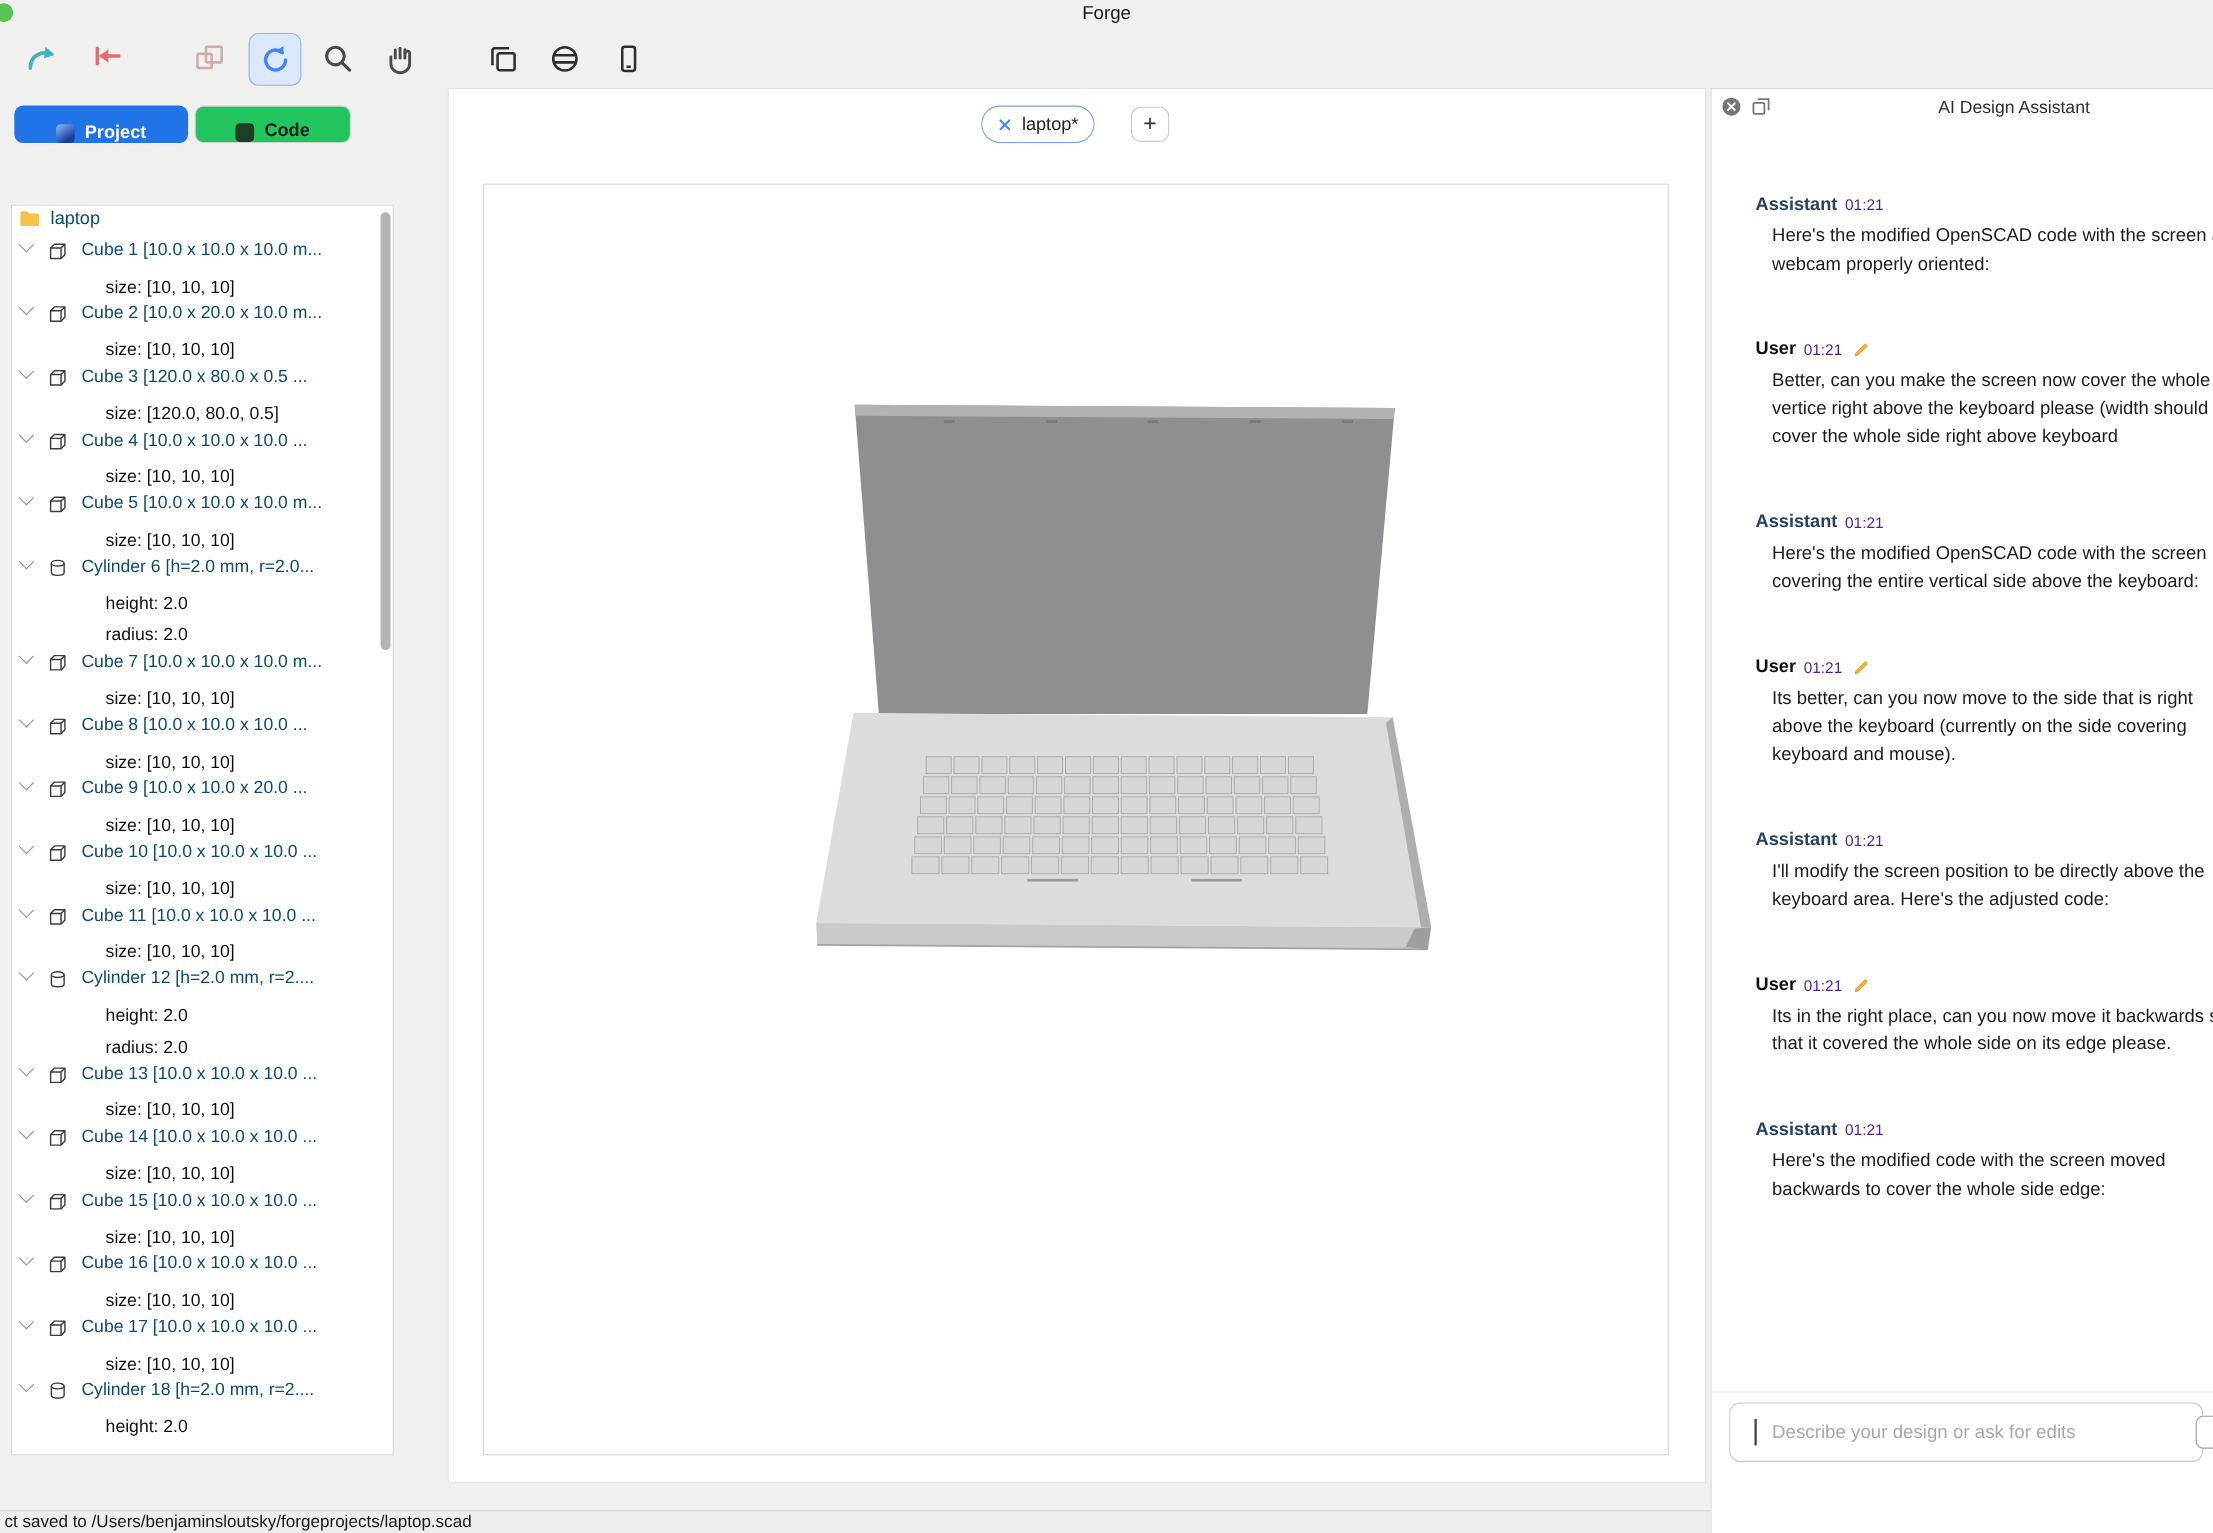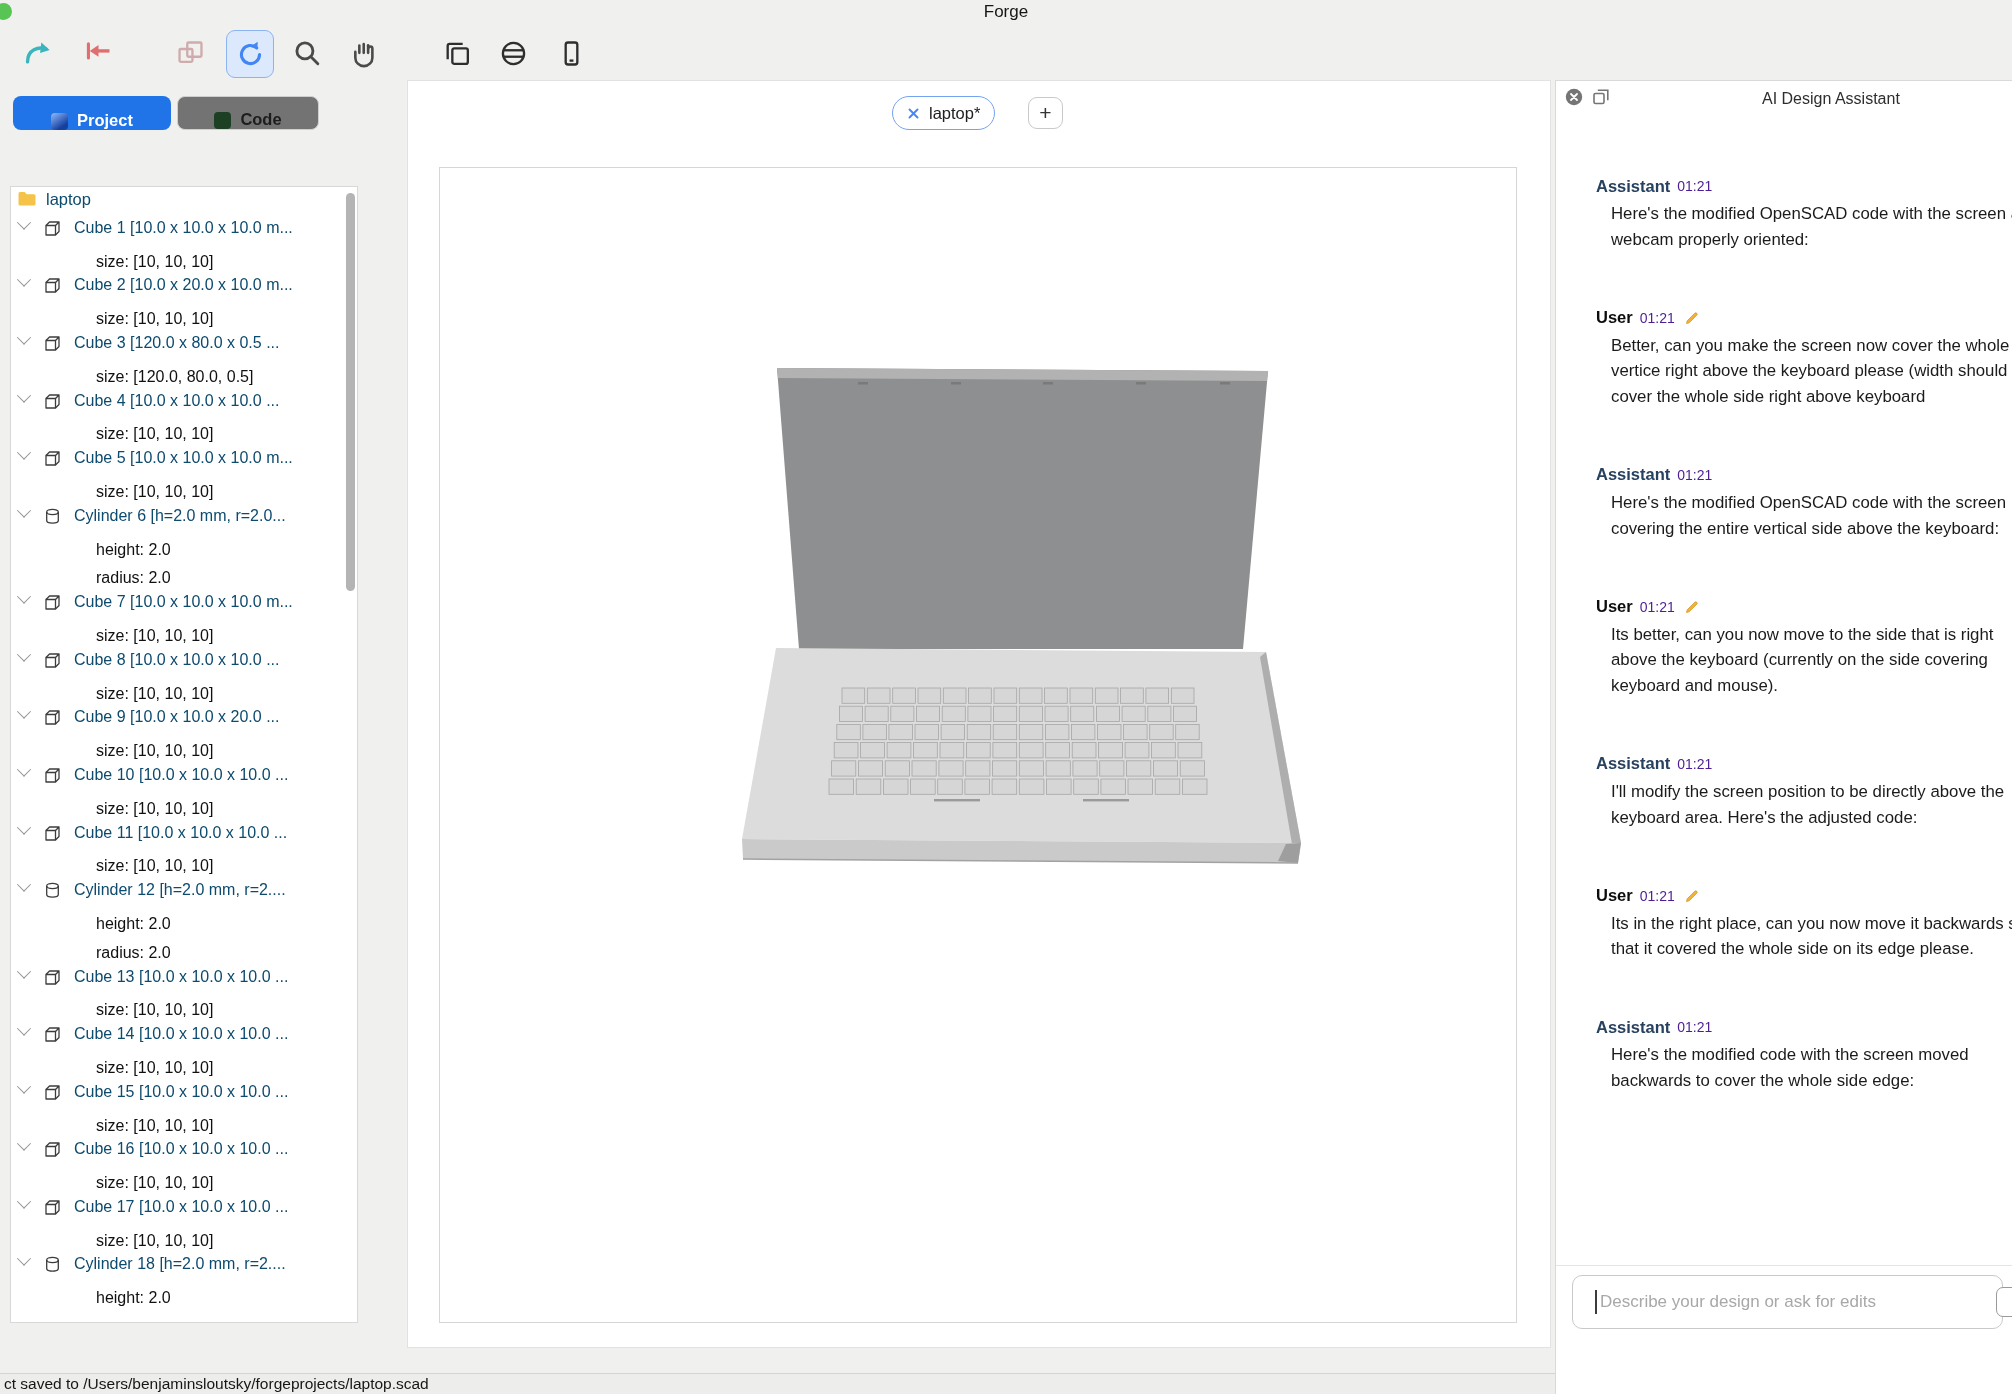--- a/index.html
+++ b/index.html
@@ -13,21 +13,21 @@
   #window-title{left:0;right:0;top:2px;text-align:center;font-weight:normal;font-size:17px;color:#161616}
   #traffic-green{left:-5px;top:3px;width:17px;height:17px;border-radius:50%;background:#58c454}
   .tool{width:36px;height:36px;top:35px;display:flex;align-items:center;justify-content:center;cursor:default}
   .tool svg{width:31px;height:31px}
   #tool-rotate{top:30px;width:46px;height:46px;background:#dce9fc;border:1.5px solid #8cb4f2;border-radius:9px}
 
   
   .seg{height:34px;border-radius:8px;display:flex;align-items:flex-end;justify-content:center;gap:9px;
        font-size:16.5px;font-weight:bold;box-sizing:border-box}
   #tab-project{left:13px;top:96px;width:158px;background:#2173e8;color:#fff}
-  #tab-code{left:177px;top:96px;width:142px;background:#737373;border:1px solid #cfcfcf;color:#1d1d1f}
+  #tab-code{left:177px;top:96px;width:142px;background:#22c55e;border:1px solid #cfcfcf;color:#1d1d1f}
   .chip{width:17px;height:17px;border-radius:4px;flex:0 0 auto}
   .chip-project{background:linear-gradient(145deg,#8fbcff 0%,#16409f 75%)}
   .chip-code{background:#1d4024}
 
   
   #tree-panel{left:10px;top:186px;width:348px;height:1137px;background:#fff;
               border:1px solid #d8d8d8;box-sizing:border-box;overflow:hidden}
   #tree-body{padding-top:3px}
   .tline{height:28.8px;display:flex;align-items:flex-start;font-size:16px;color:#0c4a6e;white-space:nowrap;overflow:hidden}
   .tline.root{font-size:16.5px}
@@ -59,21 +59,21 @@
   .mname{font-weight:bold}
   .msg.assistant .mname{color:#27415f}
   .msg.user .mname{color:#0d0d0d}
   .mtime{color:#4c1d95;font-size:14px}
   .medit{display:flex;margin-left:2px}
   .mbody{margin-left:15px;margin-top:2px;width:428px;font-size:16.8px;line-height:25.8px;color:#1b1b1b}
   #ai-divider{left:0;right:0;top:1184px;height:1px;background:#e5e5e5}
   #ai-input{left:16px;top:1194px;width:431px;height:54px;border:1px solid #c9c9c9;border-radius:10px;
             background:#fff;box-sizing:border-box;display:flex;align-items:center}
   #caret{width:2px;height:24px;background:#3c3c3c;margin-left:22px;flex:0 0 auto}
-  #placeholder{margin-left:3px;font-size:17px;color:#a8a8a8;white-space:nowrap}
+  #placeholder{margin-left:14px;font-size:17px;color:#a8a8a8;white-space:nowrap}
   #send-button{left:440px;top:1206px;width:30px;height:30px;border:1.6px solid #9a9a9a;border-radius:7px;background:#fff;box-sizing:border-box}
 
   
   #status-bar{left:0;top:1373px;width:1555px;height:21px;background:#ededeb;border-top:1px solid #d4d4d4;
               box-sizing:border-box;font-size:15.5px;color:#161616;line-height:19px;padding-left:4px;white-space:nowrap;overflow:hidden}
 </style>
 </head>
 <body>
 
 <div class="abs" id="traffic-green"></div>

